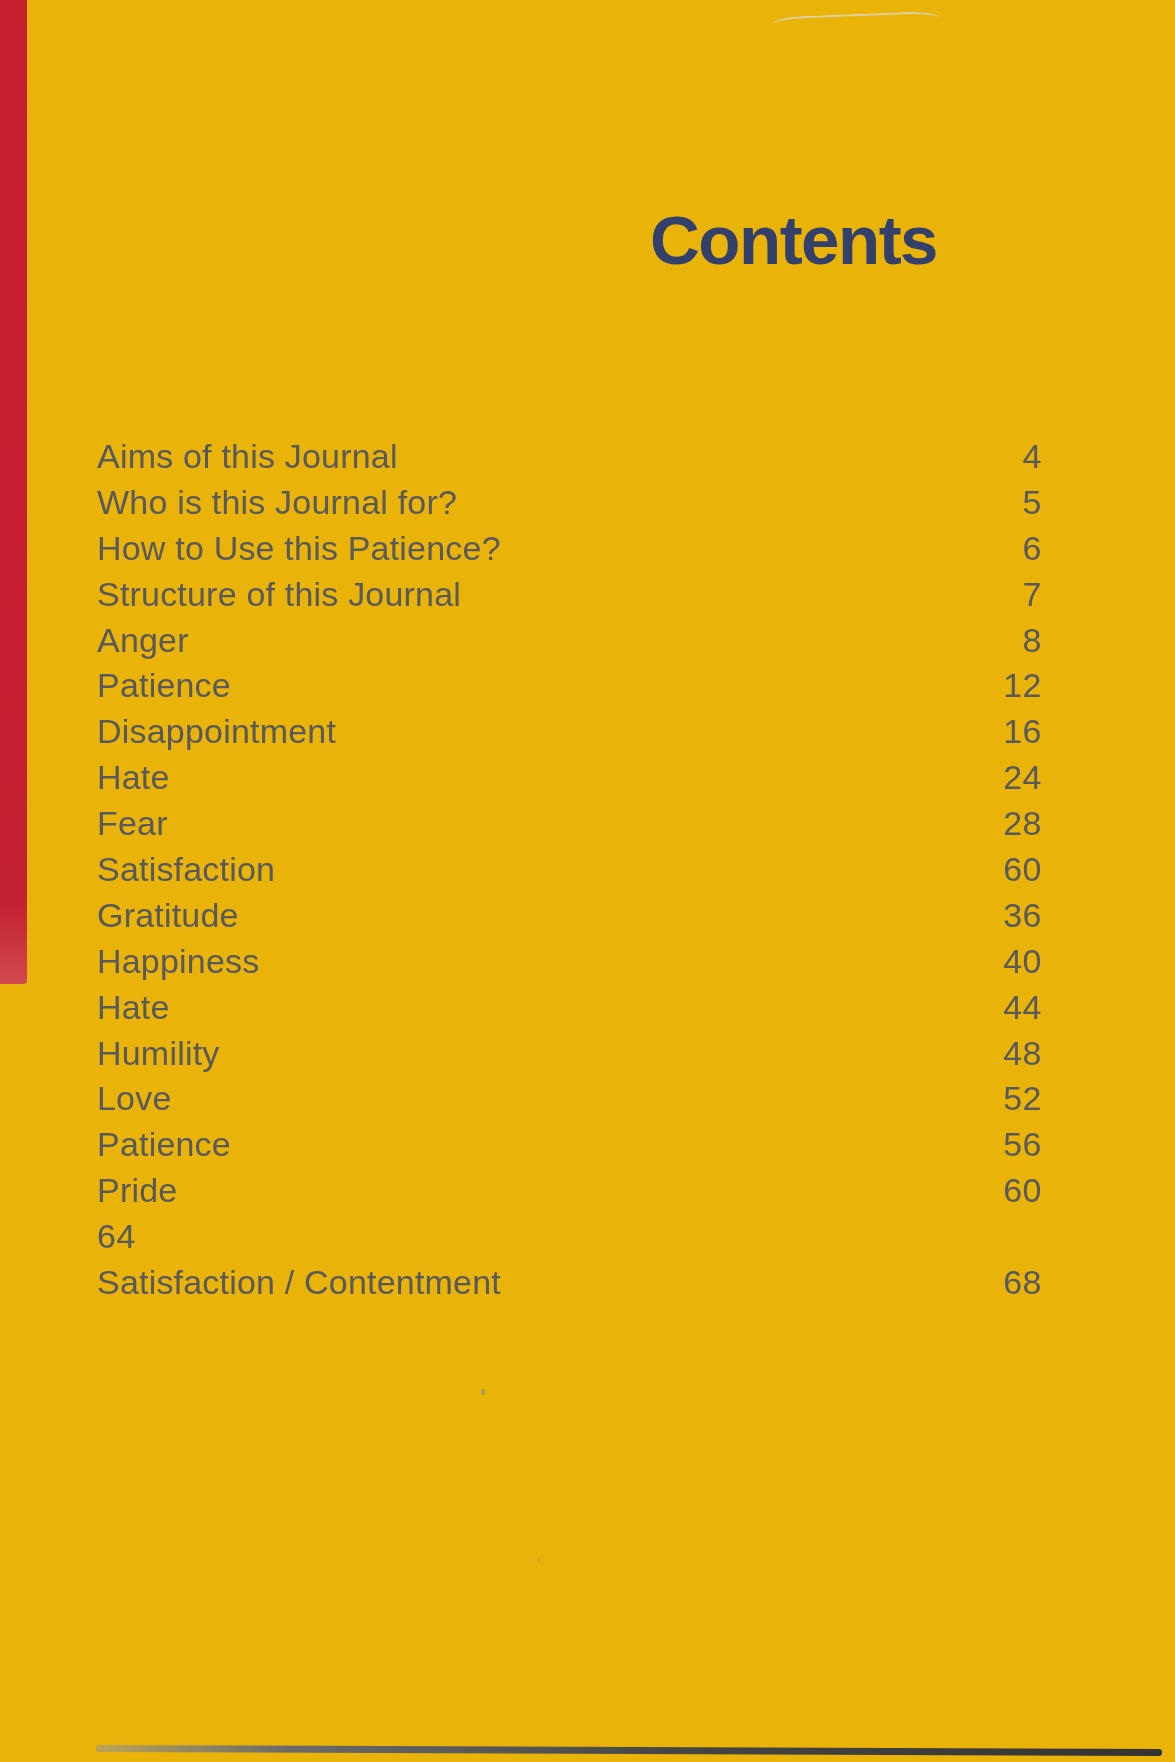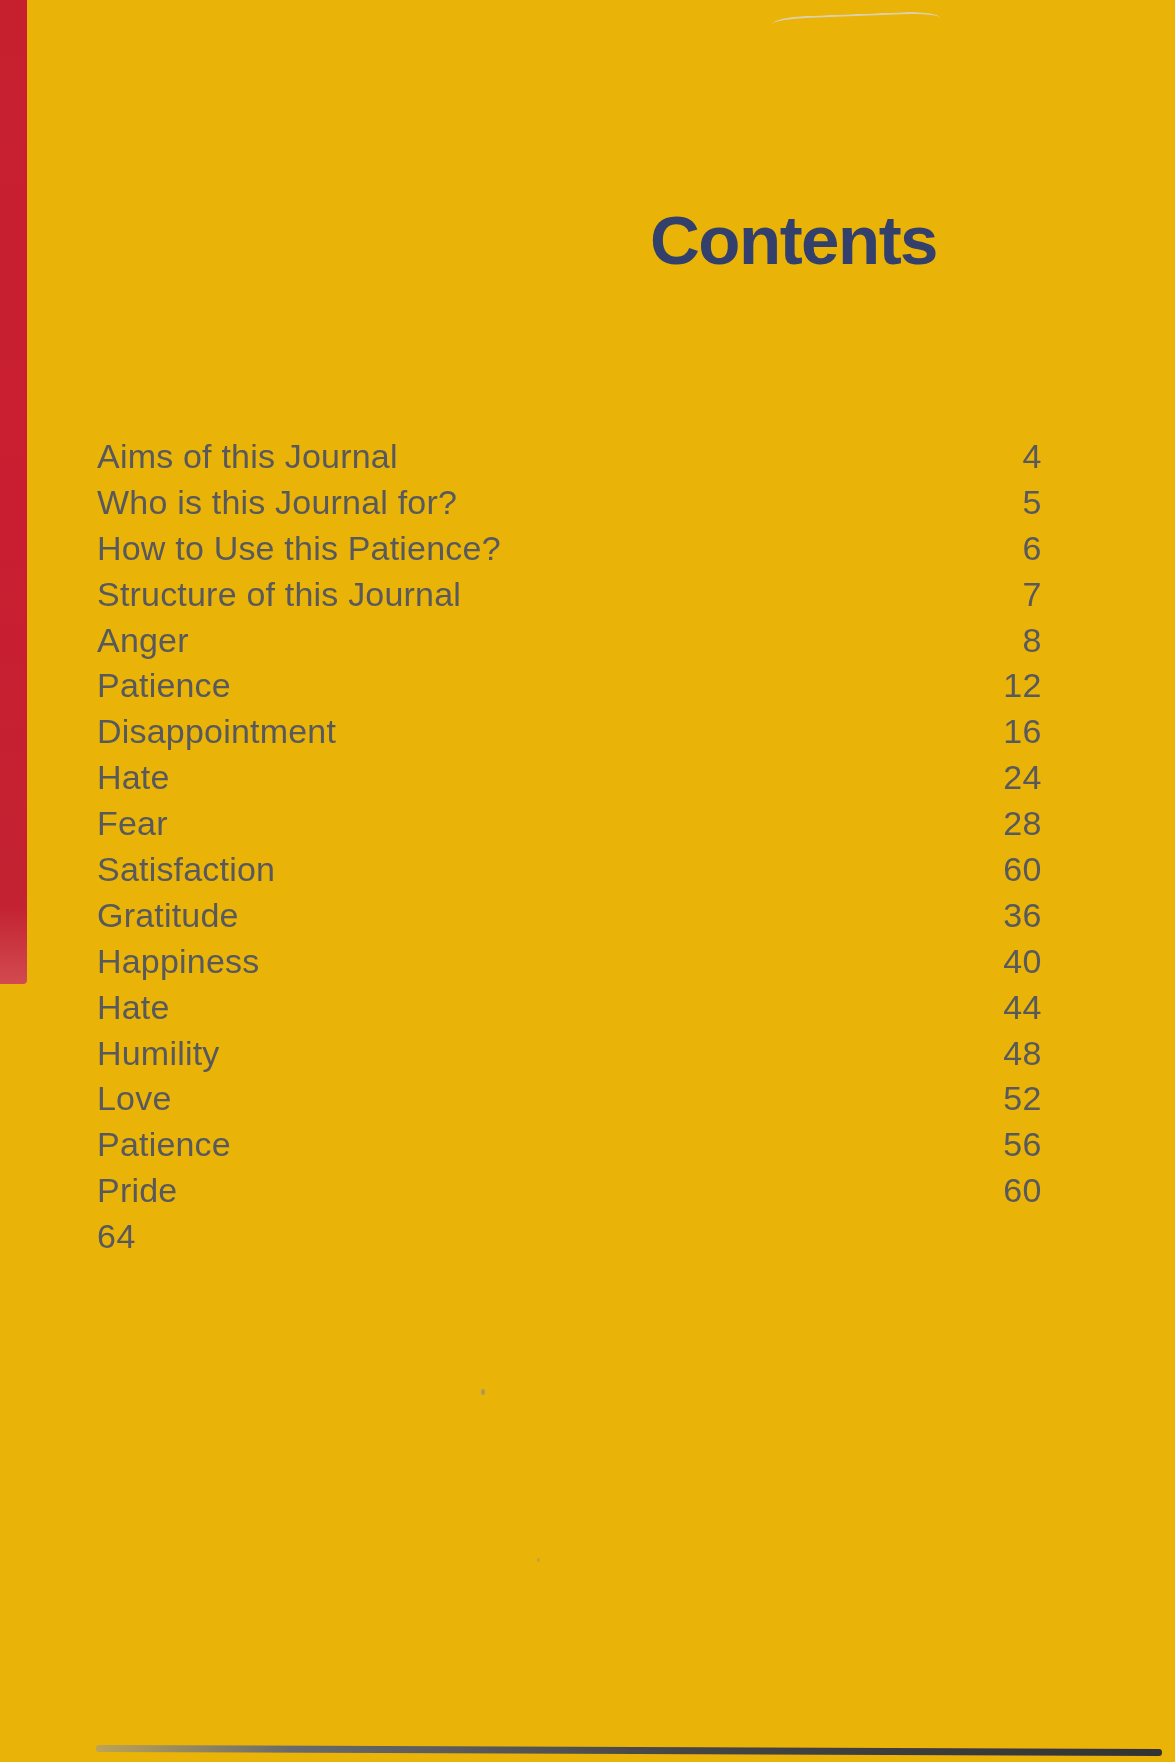--- a/index.html
+++ b/index.html
@@ -167,19 +167,23 @@
         <span class="toc-label">Patience</span>
         <span class="toc-page">56</span>
       </div>
       <div class="toc-row">
         <span class="toc-label">Pride</span>
         <span class="toc-page">60</span>
       </div>
       <div class="toc-row">
         <span class="toc-page">64</span>
       </div>
+      <div class="toc-row">
+        <span class="toc-label">Satisfaction / Contentment</span>
+        <span class="toc-page">68</span>
+      </div>
     </div>
 
   <div class="bottom-shadow"></div>
   <div class="speck s1"></div>
   <div class="speck s2"></div>
 
 </div>
 
 </body></html>

